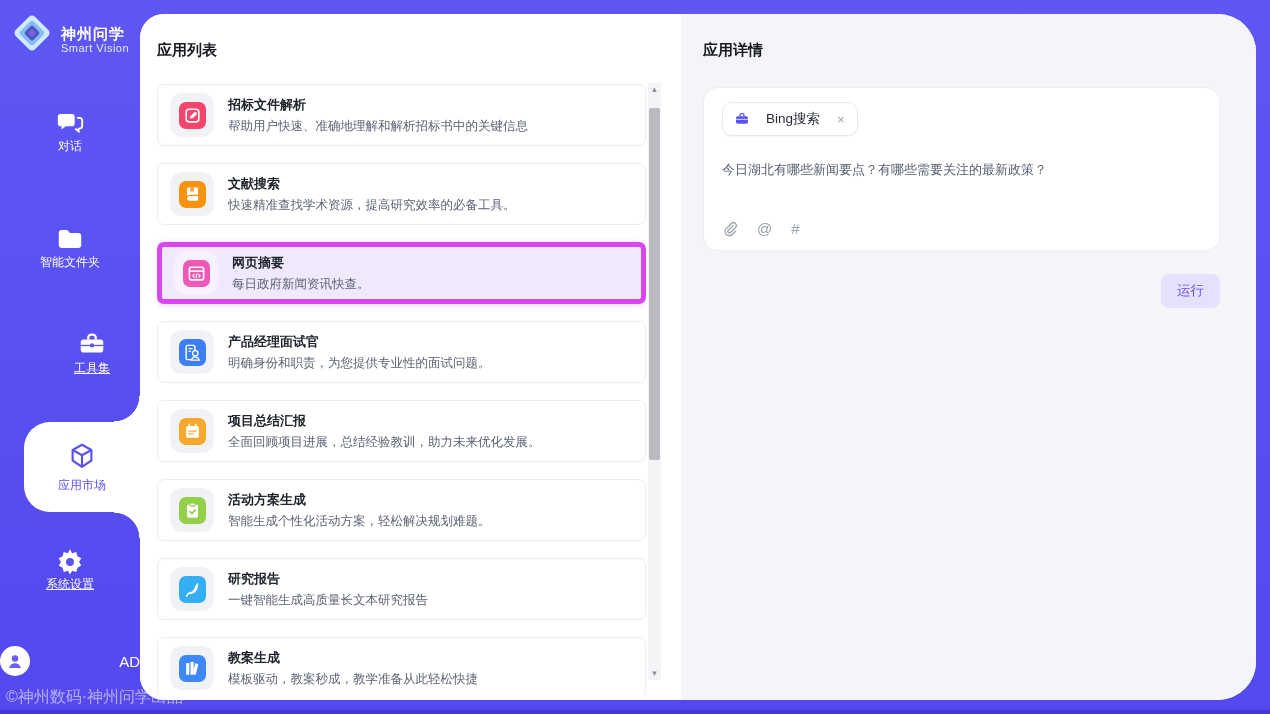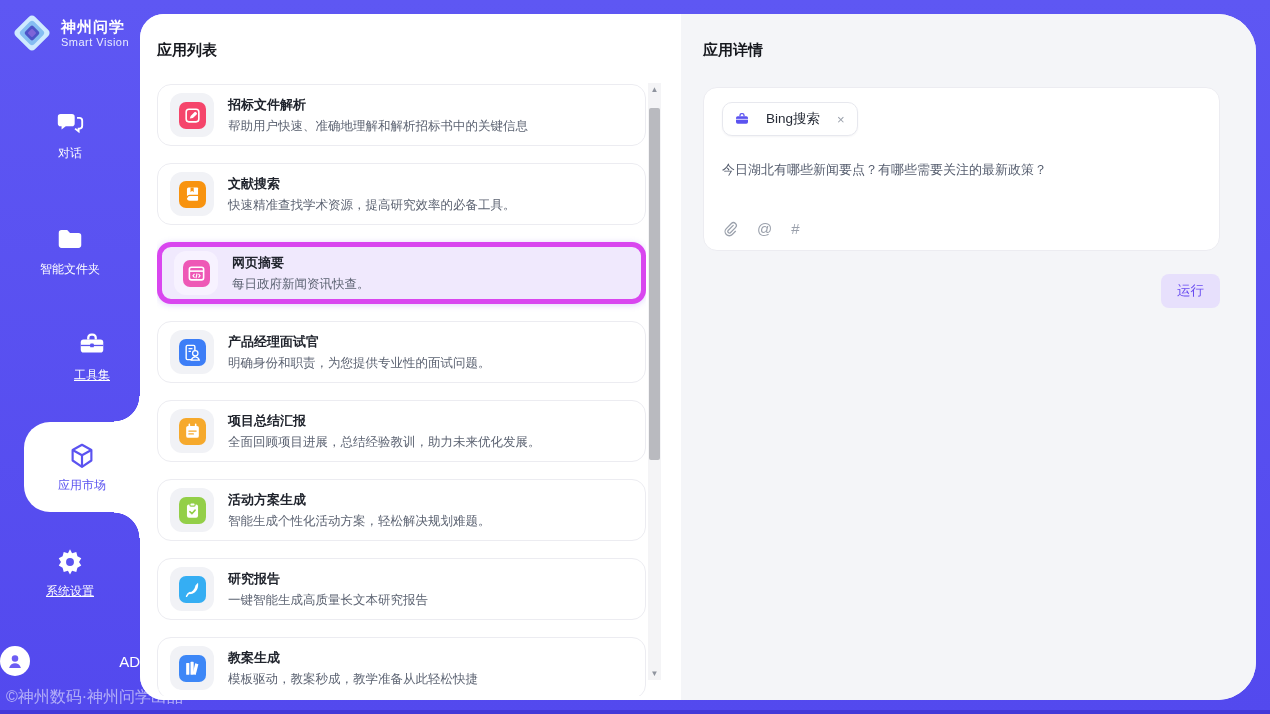--- a/index.html
+++ b/index.html
@@ -6,25 +6,25 @@
   html,body { width:1270px; height:714px; overflow:hidden; }
   body {
     font-family:"Liberation Sans","DejaVu Sans",sans-serif;
     background:linear-gradient(180deg,#5e57f3 0%,#5349ee 100%);
     position:relative; color:#20242d;
   }
   .bottom-stripe { position:absolute; left:0; right:0; bottom:0; height:4px; background:#4438d8; z-index:5; }
 
   
   .sidebar { position:absolute; left:0; top:0; bottom:0; width:140px; z-index:3; }
-  .logo { position:absolute; top:12px; left:0; right:0; display:flex; align-items:center; justify-content:center; gap:8px; }
+  .logo { position:absolute; top:12px; left:0; right:0; display:flex; align-items:flex-end; justify-content:center; gap:8px; }
   .logo-mark { width:42px; height:42px; flex:none; }
   .logo-name { color:#fff; font-size:15px; font-weight:bold; letter-spacing:1px; line-height:1.15; }
   .logo-tag { color:#e8ecff; font-size:11px; letter-spacing:.5px; }
-  .nav-item { position:absolute; left:0; right:0; display:flex; flex-direction:column; align-items:center; gap:7px; cursor:pointer; }
+  .nav-item { position:absolute; left:0; right:0; display:flex; flex-direction:column; align-items:center; cursor:pointer; }
   .nav-icon { width:30px; height:30px; display:block; color:#fff; }
   .nav-icon svg { width:100%; height:100%; display:block; }
   .nav-label { color:#fff; font-size:12px; }
   .nav-item.und .nav-label { text-decoration:underline; }
   .item0 { top:108px; } .item1 { top:224px; } .item2 { top:330px;padding-left:44px; } .item4 { top:546px; }
   .nav-item.active { left:24px; right:0; top:422px; height:90px; background:#fff; border-radius:26px 0 0 26px; justify-content:center; gap:6px; }
   .nav-item.active .nav-icon { color:#5b53f0; }
   .nav-item.active .nav-label { color:#5b53f0; }
   .curve { position:absolute; right:0; width:26px; height:26px; pointer-events:none; }
   .curve.top { top:-26px; background:radial-gradient(circle 26px at 0 0, transparent 0 25px, #fff 25.6px); }
@@ -36,21 +36,21 @@
   .side-footer { position:absolute; left:6px; bottom:6px; color:rgba(255,255,255,.55); font-size:16px; white-space:nowrap;text-align:center; }
 
   
   .content { position:absolute; left:140px; top:14px; right:14px; bottom:14px; background:#fff;
              border-radius:24px 38px 38px 24px; overflow:hidden; display:flex; z-index:2; }
 
   
   .app-list { width:541px; flex:none; background:#fff; position:relative; padding:27px 0 0 17px; }
   .panel-title { font-size:15px; font-weight:bold; color:#17191f; }
   .cards { position:absolute; left:17px; top:70px; width:489px; bottom:4px; overflow:hidden; display:flex; flex-direction:column; gap:17px; }
-  .card { flex:none; height:62px; border:1px solid #ececf1; border-radius:14px; background:#fff;
+  .card { flex:none; height:62px; border:1px solid #ececf1; border-radius:7px; background:#fff;
           display:flex; align-items:center; gap:14px; padding:0 12px; cursor:pointer; }
   .card.selected { background:#f0e9fd; border:5px solid #d946ef; box-shadow:0 1px 6px rgba(125,82,243,.25); }
   .app-icon-box { width:44px; height:44px; flex:none; border-radius:12px; background:#f1f2f6; display:flex; align-items:center; justify-content:center; }
   .card.selected .app-icon-box { background:#f7f2ff; }
   .app-icon { width:27px; height:27px; border-radius:7px; display:flex; align-items:center; justify-content:center; }
   .app-icon svg { width:19px; height:19px; display:block; }
   .card-text { display:flex; flex-direction:column; gap:4px; min-width:0; }
   .card-title { font-size:13px; font-weight:bold; color:#20242d; }
   .card-desc { font-size:12.5px; color:#5c6372; white-space:nowrap; }
 

